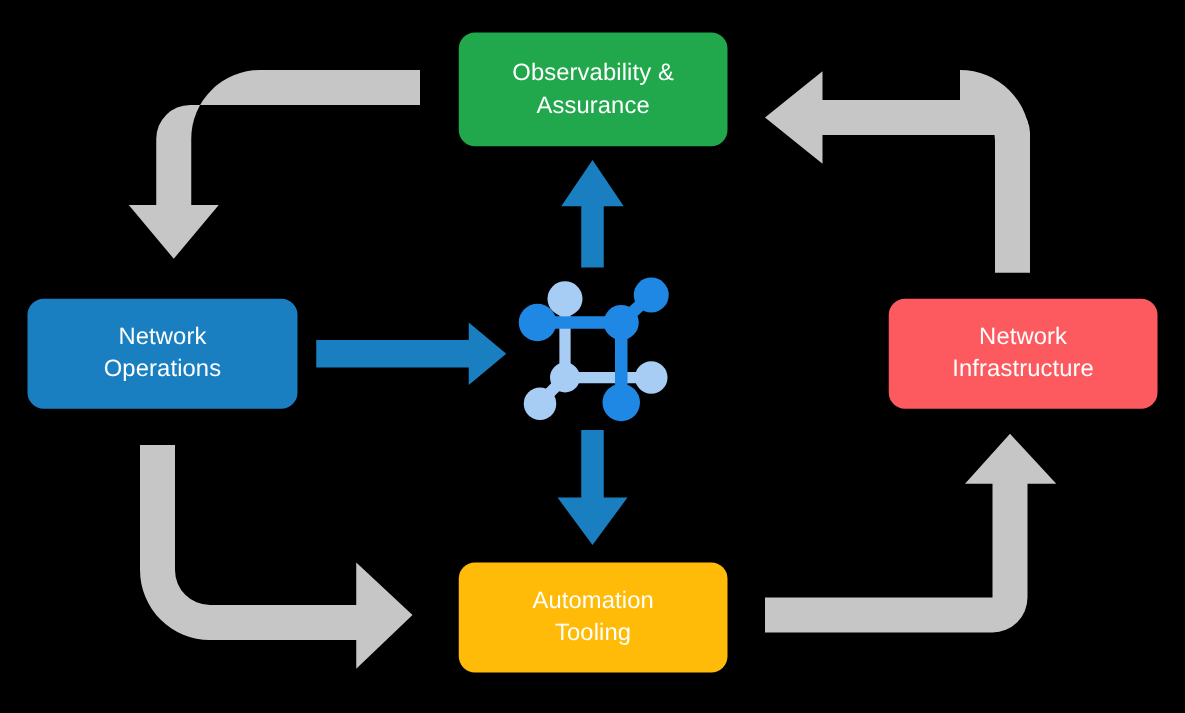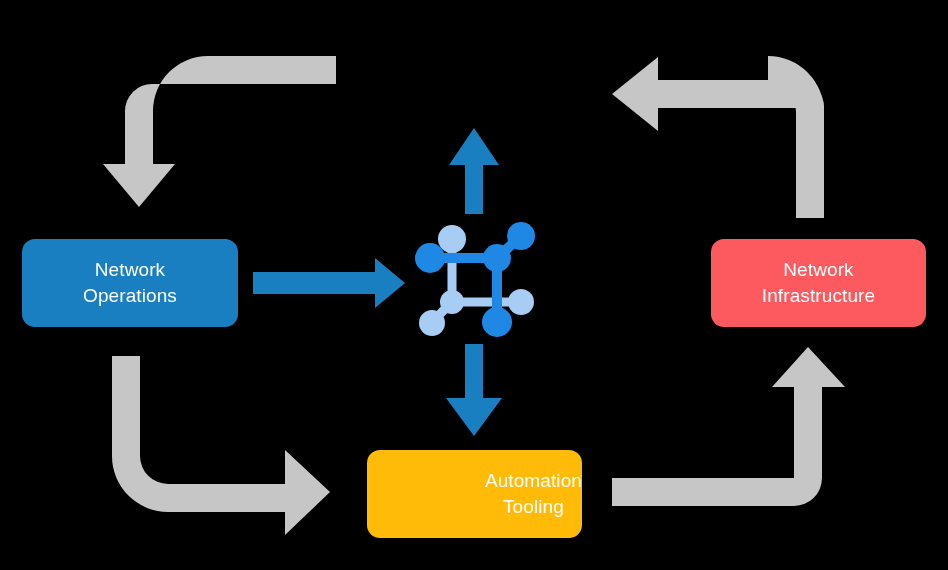--- a/index.html
+++ b/index.html
@@ -42,21 +42,20 @@
     left: 22px; top: 239px; width: 216px; height: 88px;
     background: #1a7fc1;
   }
   #box-network-infrastructure {
     left: 711px; top: 239px; width: 215px; height: 88px;
     background: #fd5a5f;
   }
   #box-automation-tooling {
     left: 367px; top: 450px; width: 215px; height: 88px;
     background: #ffbb07;
-    justify-content: flex-end;
   }
   .svg-layer {
     position: absolute;
     left: 0; top: 0;
     width: 948px;
     height: 570px;
   }
 </style>
 </head>
 <body>
@@ -172,20 +171,24 @@
 
       <g fill="#1f88e5">
         <circle cx="430" cy="258" r="15"></circle>
         <circle cx="497" cy="258" r="14"></circle>
         <circle cx="521" cy="236" r="14"></circle>
         <circle cx="497" cy="322" r="15"></circle>
       </g>
     </g>
   </svg>
 
+  <div class="node-box" id="box-observability">
+    <span>Observability &amp;
+Assurance</span>
+  </div>
 
   <div class="node-box" id="box-network-operations">
     <span>Network
 Operations</span>
   </div>
 
   <div class="node-box" id="box-network-infrastructure">
     <span>Network
 Infrastructure</span>
   </div>

